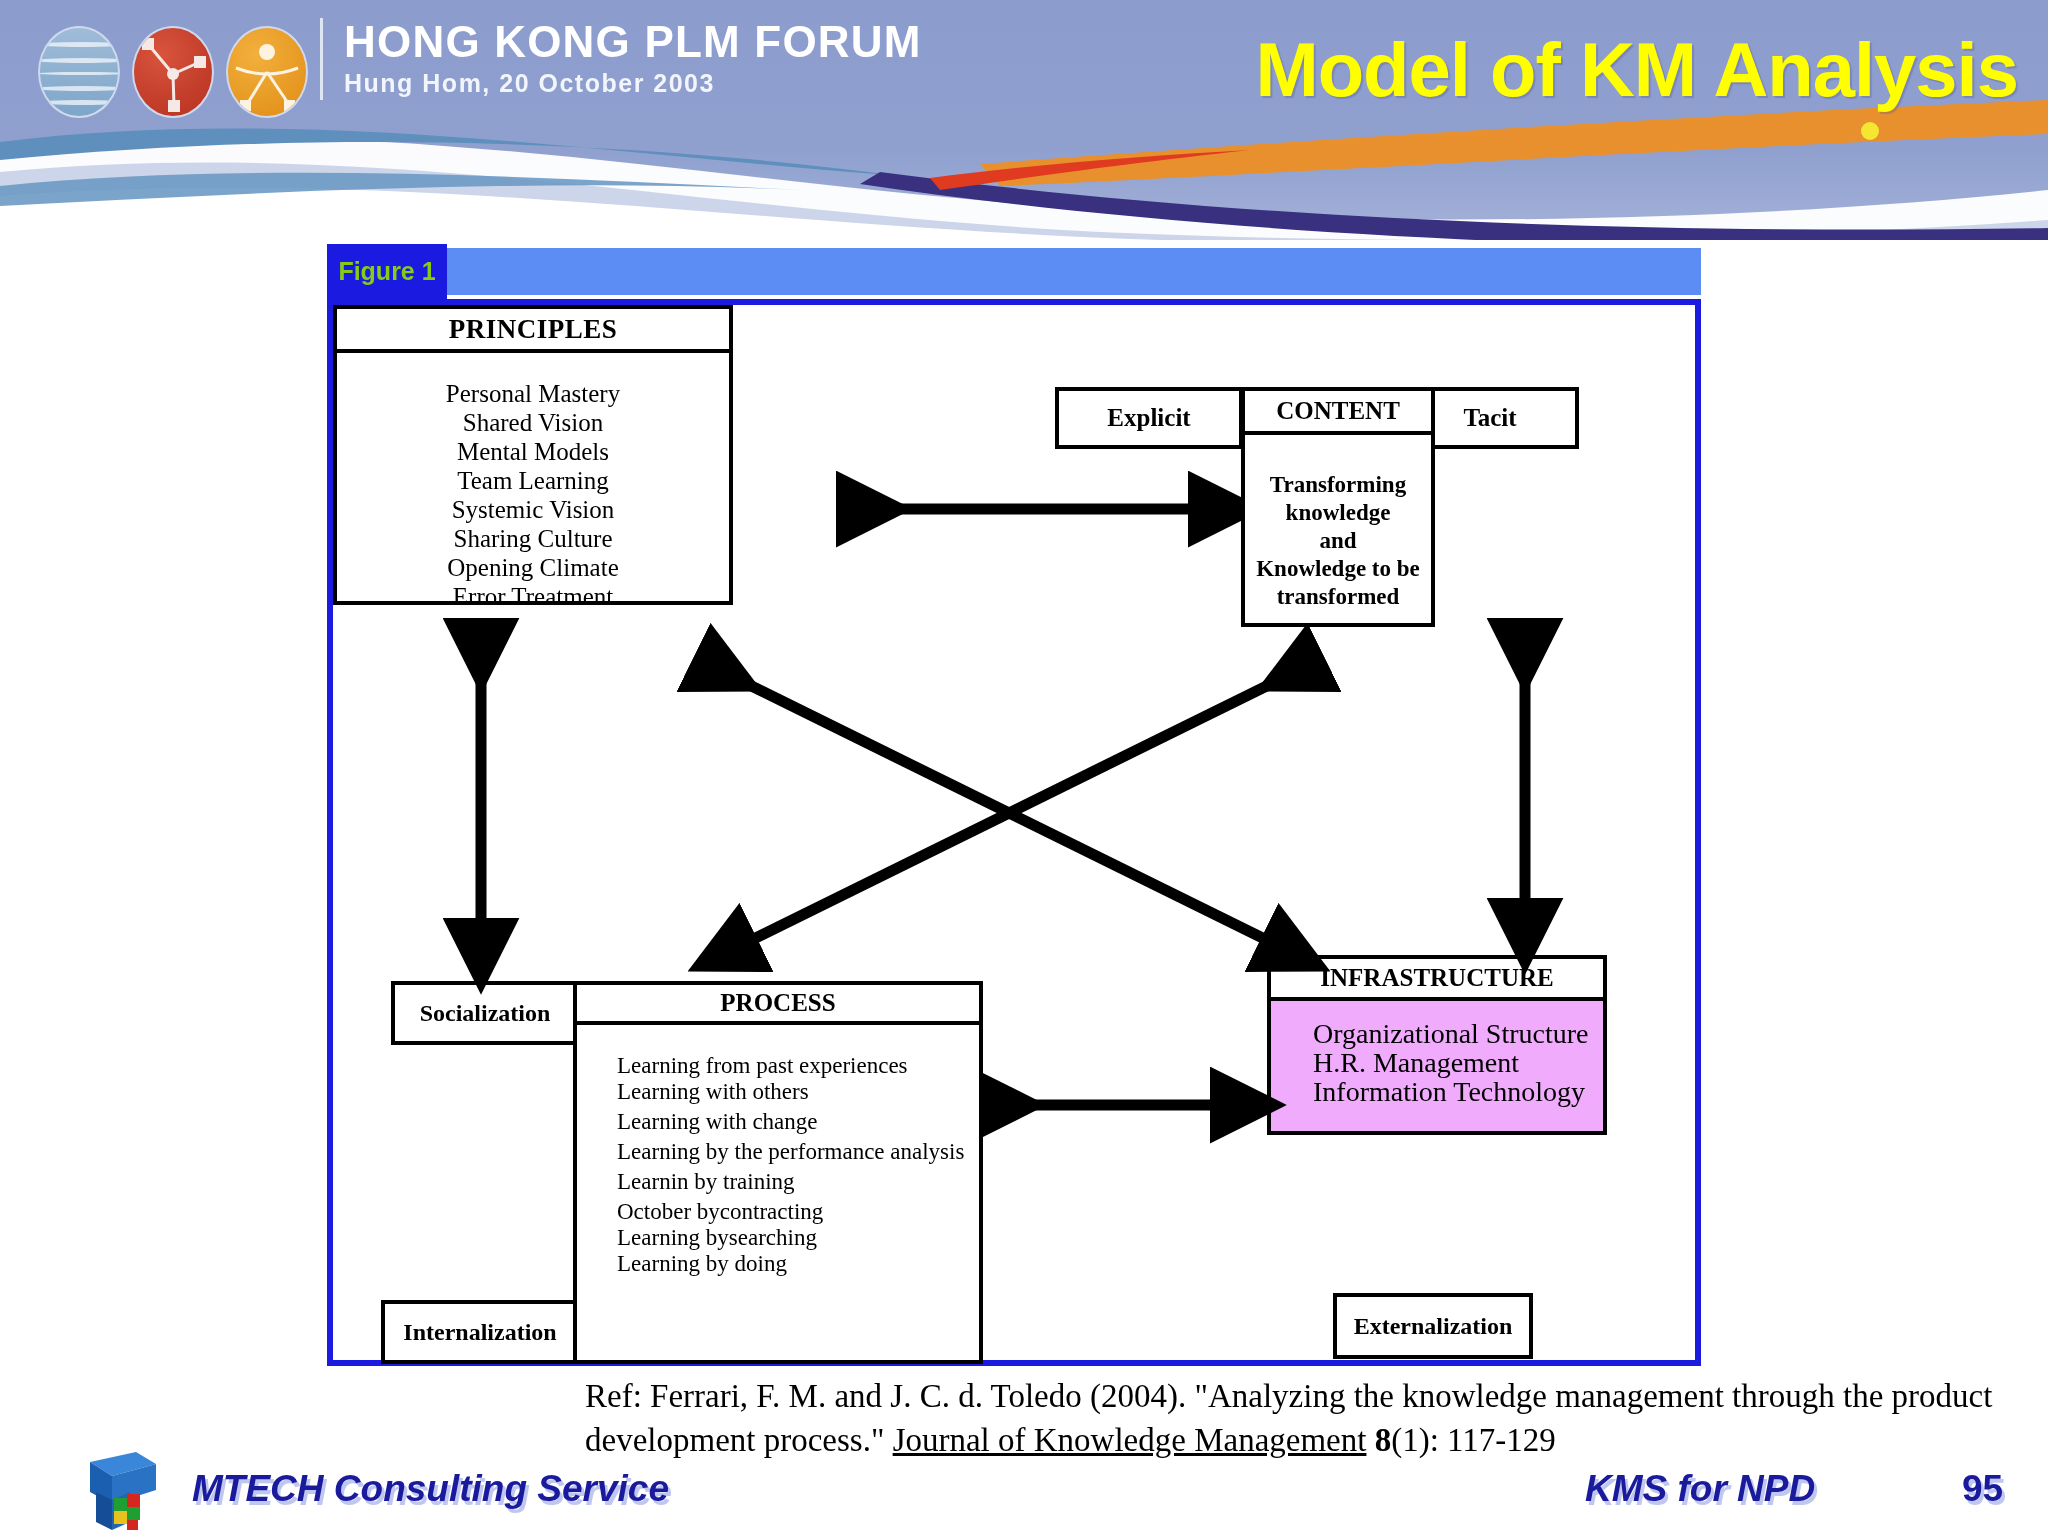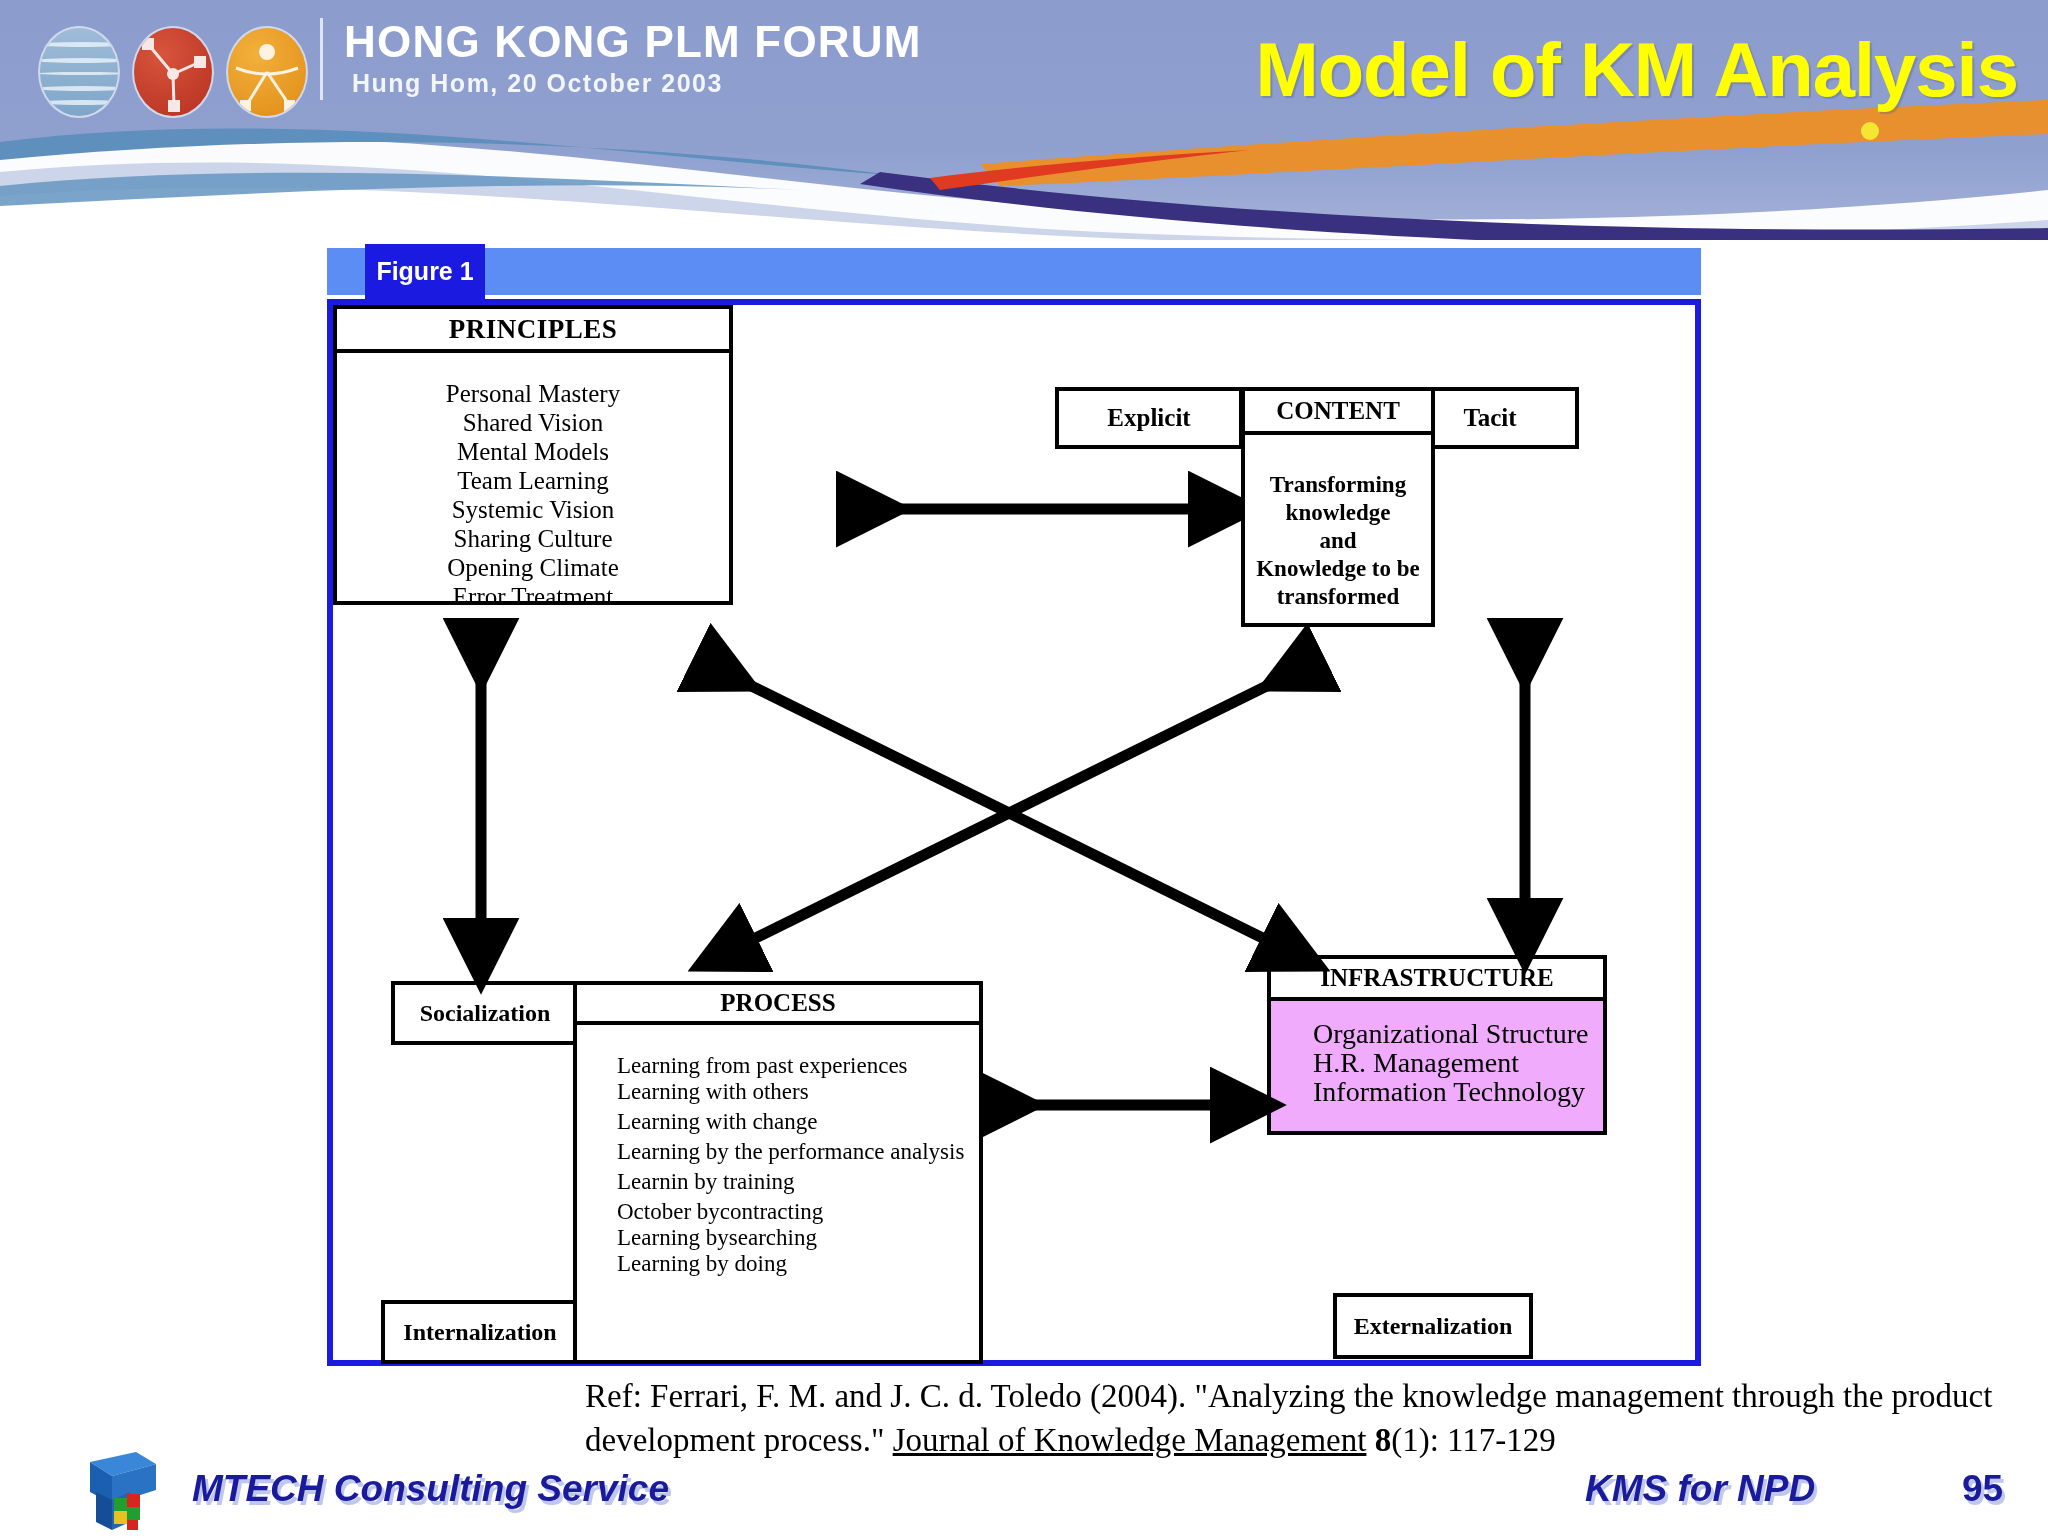--- a/index.html
+++ b/index.html
@@ -25,40 +25,40 @@
   #logo-globe{left:10px;background:linear-gradient(180deg,#9fbcd8,#7ea6c9);}
   #logo-globe .band{position:absolute;left:-4px;width:92px;height:5px;background:#e8f0f8;opacity:.85;border-radius:50%;}
   #logo-tri{left:104px;background:radial-gradient(circle at 35% 30%,#d9543c,#b5301f);}
   #logo-person{left:198px;background:radial-gradient(circle at 35% 30%,#f2b03c,#e08c15);}
 
   #forum-divider{position:absolute;left:320px;top:18px;width:3px;height:82px;background:#dfe6f3;}
   #forum-text{position:absolute;left:344px;top:18px;}
   #forum-title{font-size:44px;font-weight:bold;color:#ffffff;letter-spacing:1.2px;
      font-family:"Liberation Sans",sans-serif;line-height:48px;}
   #forum-sub{font-size:25px;font-weight:bold;color:#f2f5fb;letter-spacing:1.5px;
-     line-height:30px;margin-top:2px;margin-left:8px;}
+     line-height:30px;margin-top:2px;}
 
   #slide-title{
     position:absolute;right:30px;top:26px;
     font-size:76px;font-weight:bold;color:#ffff00;
     font-family:"Liberation Sans",sans-serif;
     letter-spacing:-1px;
     text-shadow:2px 2px 1px rgba(90,90,140,.35);
     white-space:nowrap;
   }
 
   
   #fig-caption-bar{
     position:absolute;left:327px;top:248px;width:1374px;height:47px;
     background:#5b8df4;display:flex;align-items:center;
   }
   #fig-label{
-    width:120px;height:56px;background:#1a1ae0;color:#ffffff;
+    width:120px;height:56px;background:#1a1ae0;color:#84cc16;
     font-size:25px;font-weight:bold;display:flex;align-items:center;
-    justify-content:center;font-family:"Liberation Sans",sans-serif;margin-left:38px;
+    justify-content:center;font-family:"Liberation Sans",sans-serif;
   }
   #fig-title-box{
     margin-left:8px;border:2px solid #e8ec52;padding:1px 8px;
     color:#ffffff;font-size:25px;font-family:"Liberation Sans",sans-serif;
     white-space:nowrap;
   }
 
   
   #fig-frame{
     position:absolute;left:327px;top:299px;width:1374px;height:1067px;

